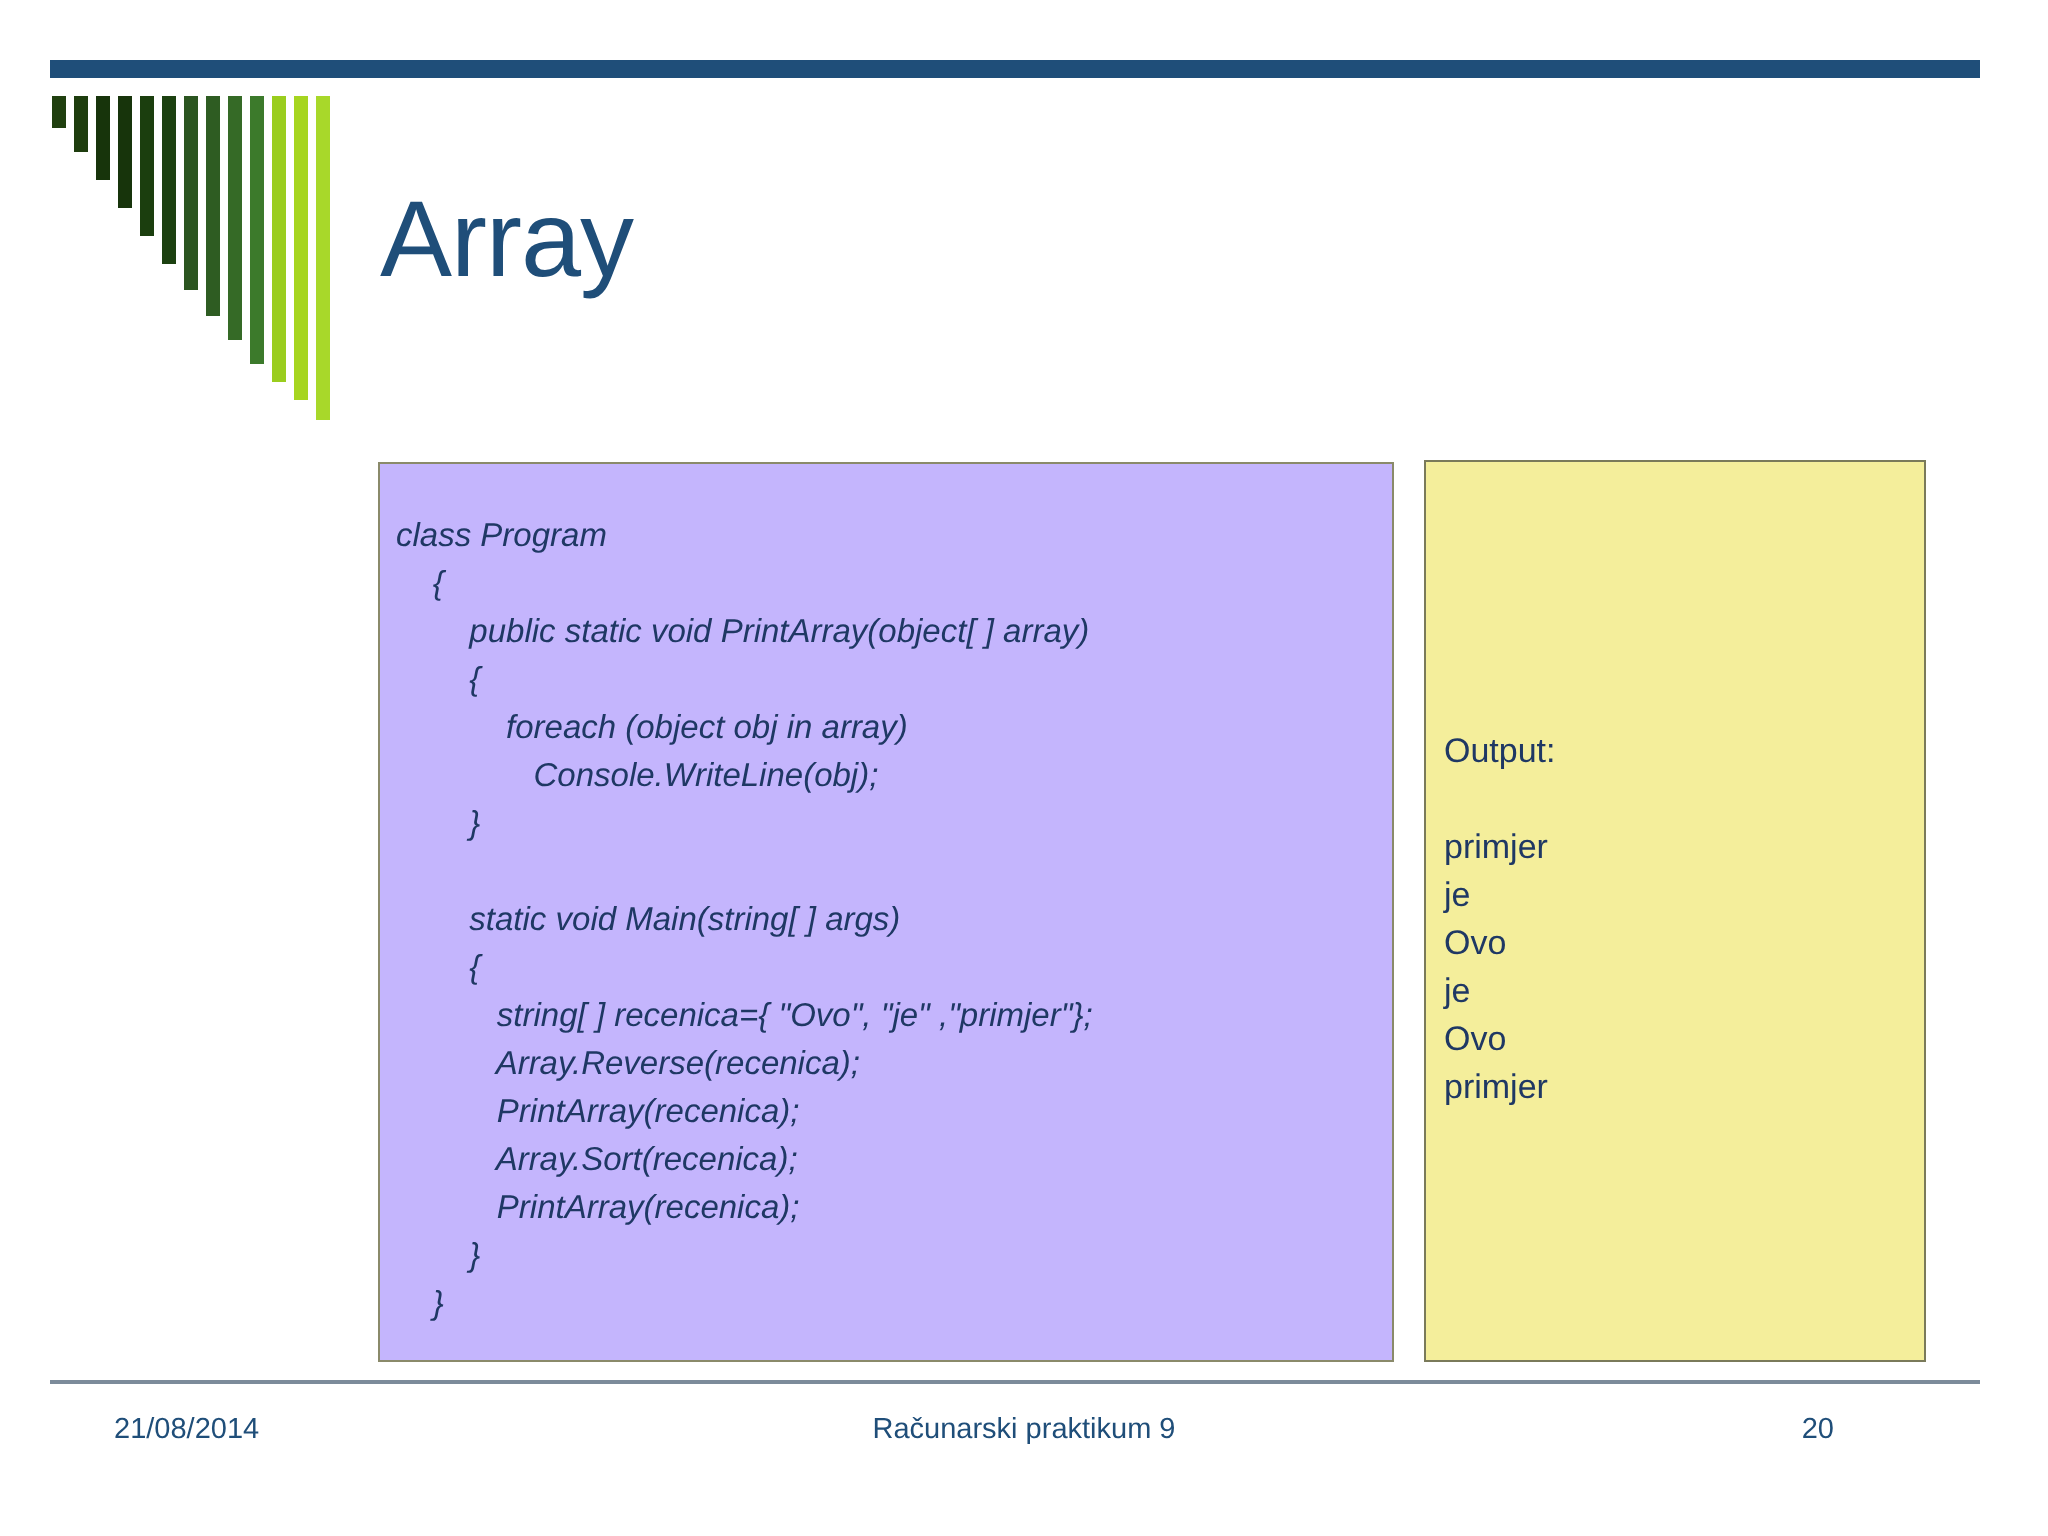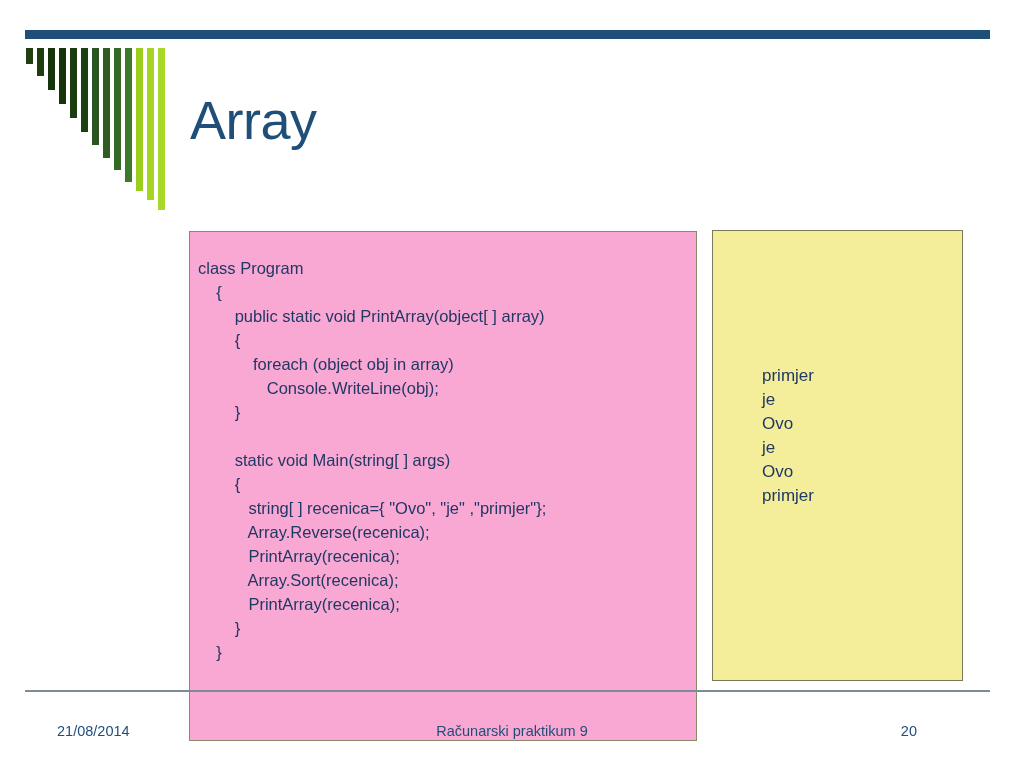--- a/index.html
+++ b/index.html
@@ -53,25 +53,26 @@
     letter-spacing: -0.5px;
     white-space: nowrap;
   }
 
   
   #code-panel {
     position: absolute;
     left: 189px;
     top: 231px;
     width: 508px;
-    height: 510px;
-    background: #f9a8d4;
+    height: 450px;
+    background: #c4b5fd;
     border: 1px solid #8a8a6a;
     box-sizing: border-box;
     overflow: hidden;
+    font-style: italic;
   }
   #code-lines {
     position: absolute;
     left: 8px;
     top: 24px;
     right: 4px;
     font-size: 16.5px;
     line-height: 24px;
     color: #1F3864;
     white-space: pre;
@@ -96,38 +97,37 @@
   #output-content {
     position: absolute;
     left: 9px;
     top: 133px;
     right: 4px;
     font-size: 17px;
     line-height: 24px;
     color: #1F3864;
   }
   #output-label { margin-bottom: 24px; }
-  #output-lines .output-line { min-height: 24px; white-space: pre; margin-left: 40px; }
+  #output-lines .output-line { min-height: 24px; white-space: pre; }
 
   
   #footer-rule {
     position: absolute;
     left: 25px;
     top: 690px;
     width: 965px;
     height: 2px;
     background: #7C8B9A;
   }
   .footer-text {
     position: absolute;
     top: 707px;
     font-size: 14.5px;
     color: #1F4E79;
     white-space: nowrap;
-    margin-top: 16px;
   }
   #footer-date  { left: 57px; }
   #footer-title { left: 0; width: 1024px; top: 707px; text-align: center; }
   #footer-page  { left: 0; width: 952px; top: 707px; text-align: right; padding-right: 35px; box-sizing: border-box; }
 </style>
 </head>
 <body>
 
 <div id="top-rule"></div>
 
@@ -148,20 +148,21 @@
   </div>
 
 <div id="slide-title">Array</div>
 
 <div id="code-panel">
   <div id="code-lines"><div class="code-line">class Program</div><div class="code-line">    {</div><div class="code-line">        public static void PrintArray(object[ ] array)</div><div class="code-line">        {</div><div class="code-line">            foreach (object obj in array)</div><div class="code-line">               Console.WriteLine(obj);</div><div class="code-line">        }</div><div class="code-line">&nbsp;</div><div class="code-line">        static void Main(string[ ] args)</div><div class="code-line">        {</div><div class="code-line">           string[ ] recenica={ "Ovo", "je" ,"primjer"};</div><div class="code-line">           Array.Reverse(recenica);</div><div class="code-line">           PrintArray(recenica);</div><div class="code-line">           Array.Sort(recenica);</div><div class="code-line">           PrintArray(recenica);</div><div class="code-line">        }</div><div class="code-line">    }</div></div>
 </div>
 
 <div id="output-panel">
   <div id="output-content">
+    <div id="output-label">Output:</div>
     <div id="output-lines">
         <div class="output-line">primjer</div>
         <div class="output-line">je</div>
         <div class="output-line">Ovo</div>
         <div class="output-line">je</div>
         <div class="output-line">Ovo</div>
         <div class="output-line">primjer</div>
       </div>
   </div>
 </div>

